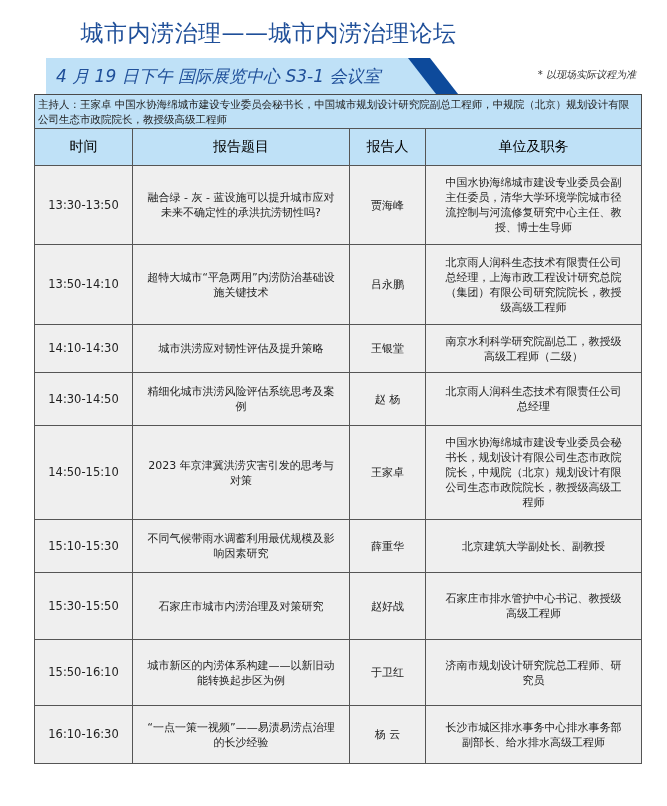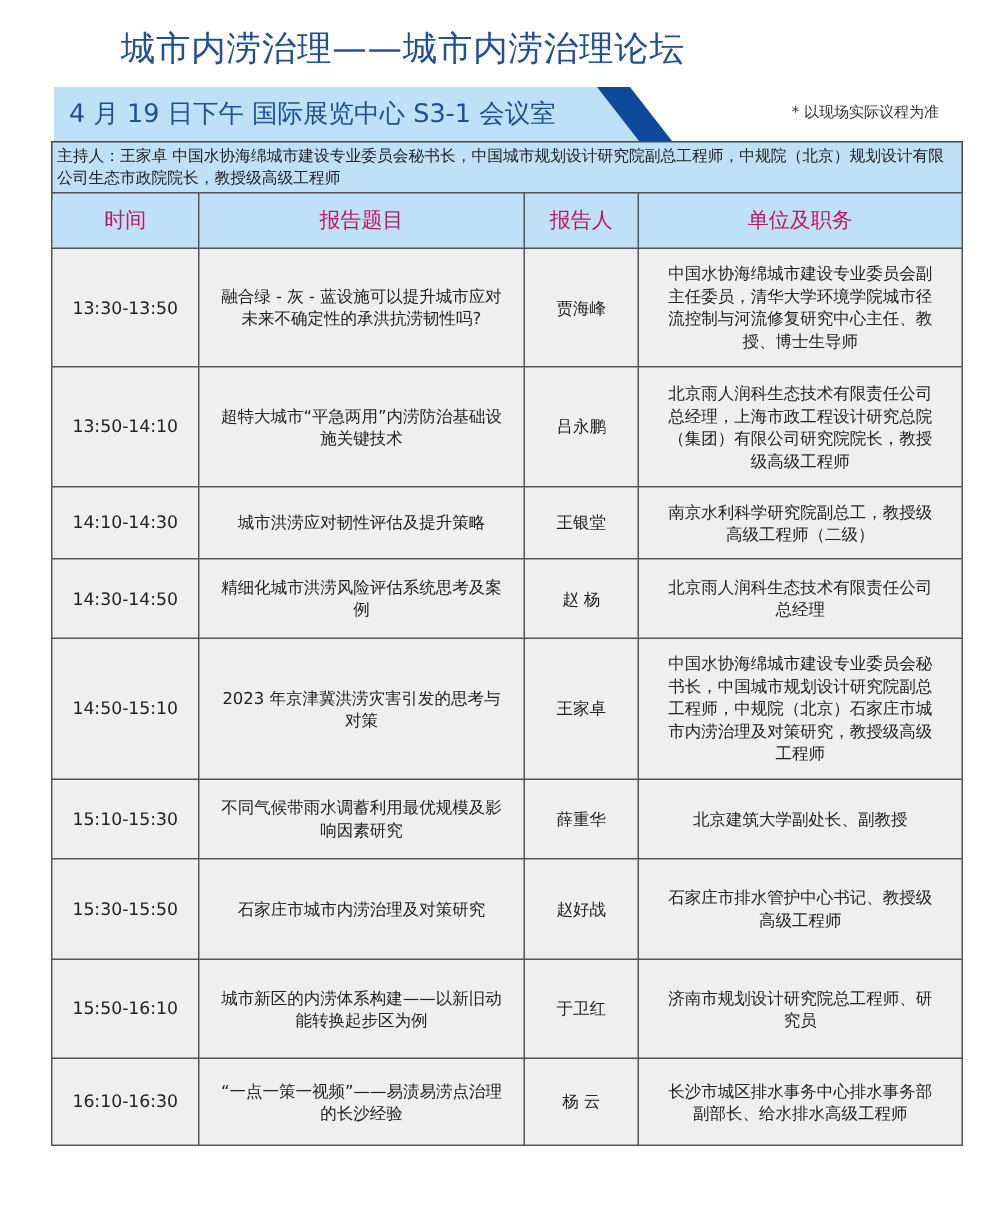--- a/index.html
+++ b/index.html
@@ -22,23 +22,24 @@
       width: 537px;
       text-align: center;
       font-size: 23px;
       color: #1f4f99;
       letter-spacing: 0.5px;
       line-height: 34px;
     }
     .session-banner {
       position: absolute;
       top: 58px;
-      left: 36px;
+      left: 46px;
       width: 606px;
       height: 36px;
+      font-style: italic;
     }
     .banner-bg {
       position: absolute;
       left: 0;
       top: 0;
       width: 412px;
       height: 36px;
       background: #bfe1f7;
       clip-path: polygon(0 0, 376px 0, 412px 36px, 0 36px);
     }
@@ -94,21 +95,21 @@
       border: 1.5px solid #555555;
       text-align: center;
       vertical-align: middle;
       padding: 0 6px;
     }
     table.agenda th {
       background: #bfe1f7;
       font-weight: normal;
       font-size: 14px;
       height: 36px;
-      color: #be185d;
+      color: #000000;
     }
     table.agenda td {
       background: #efefef;
       font-size: 11px;
       line-height: 15px;
       color: #222222;
     }
     table.agenda td.time {
       font-size: 11.5px;
     }
@@ -176,21 +177,21 @@
     <tr style="height:53px">
       <td class="time">14:30-14:50</td>
       <td><span class="topic-text">精细化城市洪涝风险评估系统思考及案例</span></td>
       <td>赵  杨</td>
       <td><span class="org-text">北京雨人润科生态技术有限责任公司总经理</span></td>
     </tr>
     <tr style="height:94px">
       <td class="time">14:50-15:10</td>
       <td><span class="topic-text">2023 年京津冀洪涝灾害引发的思考与对策</span></td>
       <td>王家卓</td>
-      <td><span class="org-text">中国水协海绵城市建设专业委员会秘书长，中国城市规划设计研究院副总工程师，中规院（北京）石家庄市城市内涝治理及对策研究，教授级高级工程师</span></td>
+      <td><span class="org-text">中国水协海绵城市建设专业委员会秘书长，规划设计有限公司生态市政院院长，中规院（北京）规划设计有限公司生态市政院院长，教授级高级工程师</span></td>
     </tr>
     <tr style="height:53px">
       <td class="time">15:10-15:30</td>
       <td><span class="topic-text">不同气候带雨水调蓄利用最优规模及影响因素研究</span></td>
       <td>薛重华</td>
       <td><span class="org-text">北京建筑大学副处长、副教授</span></td>
     </tr>
     <tr style="height:67px">
       <td class="time">15:30-15:50</td>
       <td><span class="topic-text">石家庄市城市内涝治理及对策研究</span></td>

